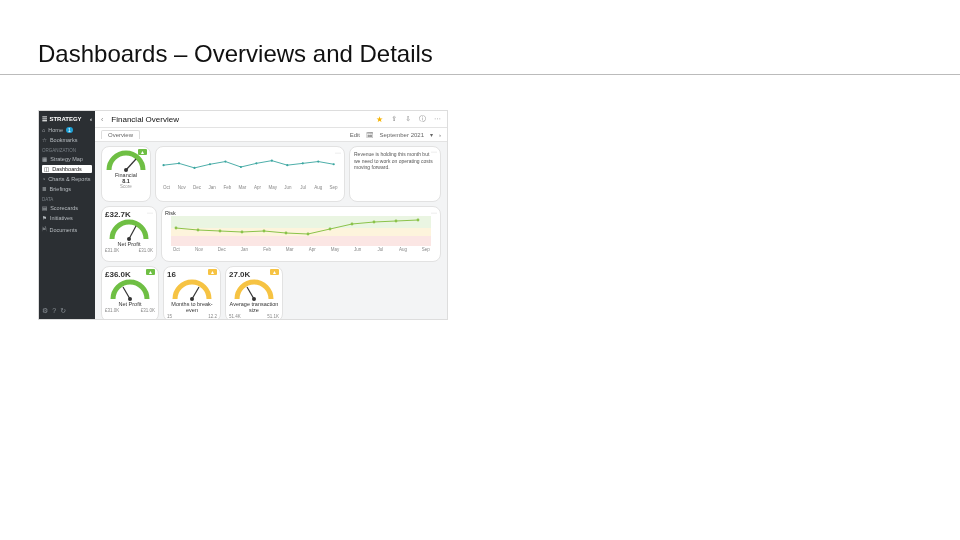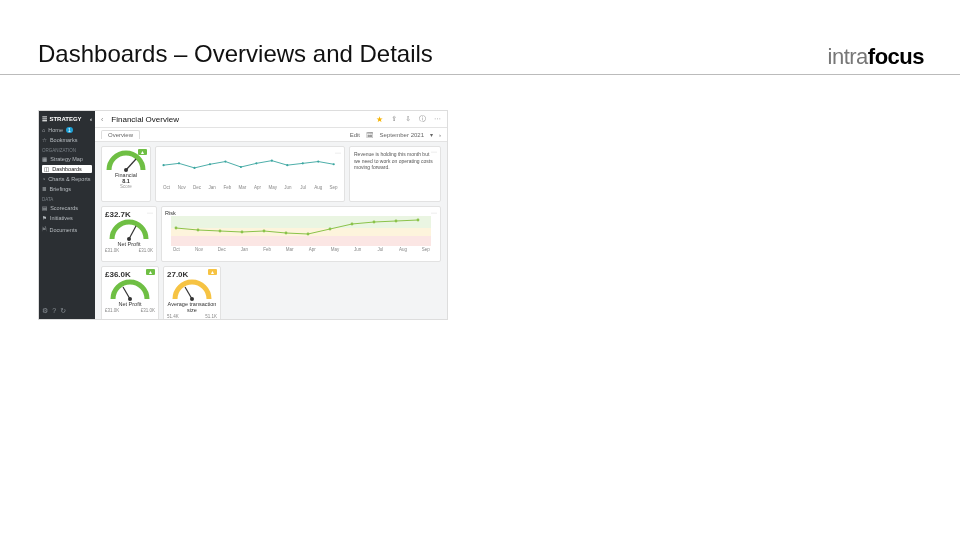--- a/index.html
+++ b/index.html
@@ -35,21 +35,21 @@
   .mh .sp { flex: 1; }
   .mh .ic { color: #888; font-size: 7px; }
   .mh .st { color: #f6b300; font-size: 8px; }
   .tabs { background: #fff; border-bottom: 1px solid #e3e3e3; padding: 2px 6px; display: flex; align-items: center; gap: 6px; font-size: 6px; color: #666; }
   .tabs .tab { border: 1px solid #ddd; border-bottom: none; padding: 1px 6px; border-radius: 2px 2px 0 0; background: #fff; }
   .tabs .sp { flex: 1; }
   .tabs .edit { display: flex; align-items: center; gap: 3px; }
 
   .grid { flex: 1; padding: 4px 6px; display: flex; flex-direction: column; gap: 4px; overflow: hidden; }
   .row { display: flex; gap: 4px; }
-  .card { background: #fff; border: 1px solid #e2e2e2; border-radius: 2px; padding: 3px; position: relative; }
+  .card { background: #fff; border: 1px solid #e2e2e2; border-radius: 8px; padding: 3px; position: relative; }
   .dots { position: absolute; right: 3px; top: 2px; color: #bbb; font-size: 6px; }
   .tag { position: absolute; right: 3px; top: 2px; font-size: 5px; padding: 0 2px; border-radius: 1px; color: #fff; }
   .tag.g { background: #6fbf44; }
   .tag.y { background: #f6c343; }
 
   .gauge { width: 50px; }
   .glab { font-size: 5.5px; text-align: center; color: #333; }
   .gval { font-size: 8px; font-weight: 700; text-align: left; }
 
   
@@ -71,23 +71,20 @@
   .pin { fill: #333; }
 
   .subv { display: flex; justify-content: space-between; font-size: 4.5px; color: #888; margin-top: 1px; }
 </style>
 </head>
 <body>
 <div class="slide">
 
 <div class="hdr">
   <div class="title">Dashboards – Overviews and Details</div>
-  <div class="logo">
-    <span class="a">intra</span><span class="b">focus</span>
-  </div>
 </div>
 <div class="rule"></div>
 
 <div class="shot">
 
   <div class="sb">
     <div class="brand">☰ <span>STRATEGY</span> <span style="flex:1"></span>‹</div>
     <div class="it">⌂ <span>Home</span> <span class="badge">1</span></div>
     <div class="it">☆ <span>Bookmarks</span></div>
     <div class="grp">ORGANIZATION</div>
@@ -249,20 +246,34 @@
                 <circle class="pin" cx="21" cy="20" r="2"></circle>
               </svg>
               <div class="glab">Net Profit</div>
               <div class="subv">
                 <span>£31.0K</span>
                 <span>£31.0K</span>
               </div>
             </div>
             <div class="card gauge">
               <span class="tag y">▲</span>
+              <div class="gval">16</div>
+              <svg class="arc" viewBox="0 0 42 22">
+                <path d="M4 20 A17 17 0 0 1 38 20" fill="none" stroke="#f6c343" stroke-width="5"></path>
+                <line class="needle" x1="21" y1="20" x2="28" y2="8"></line>
+                <circle class="pin" cx="21" cy="20" r="2"></circle>
+              </svg>
+              <div class="glab">Months to break-even</div>
+              <div class="subv">
+                <span>15</span>
+                <span>12.2</span>
+              </div>
+            </div>
+            <div class="card gauge">
+              <span class="tag y">▲</span>
               <div class="gval">27.0K</div>
               <svg class="arc" viewBox="0 0 42 22">
                 <path d="M4 20 A17 17 0 0 1 38 20" fill="none" stroke="#f6c343" stroke-width="5"></path>
                 <line class="needle" x1="21" y1="20" x2="14" y2="8"></line>
                 <circle class="pin" cx="21" cy="20" r="2"></circle>
               </svg>
               <div class="glab">Average transaction size</div>
               <div class="subv">
                 <span>51.4K</span>
                 <span>51.1K</span>

